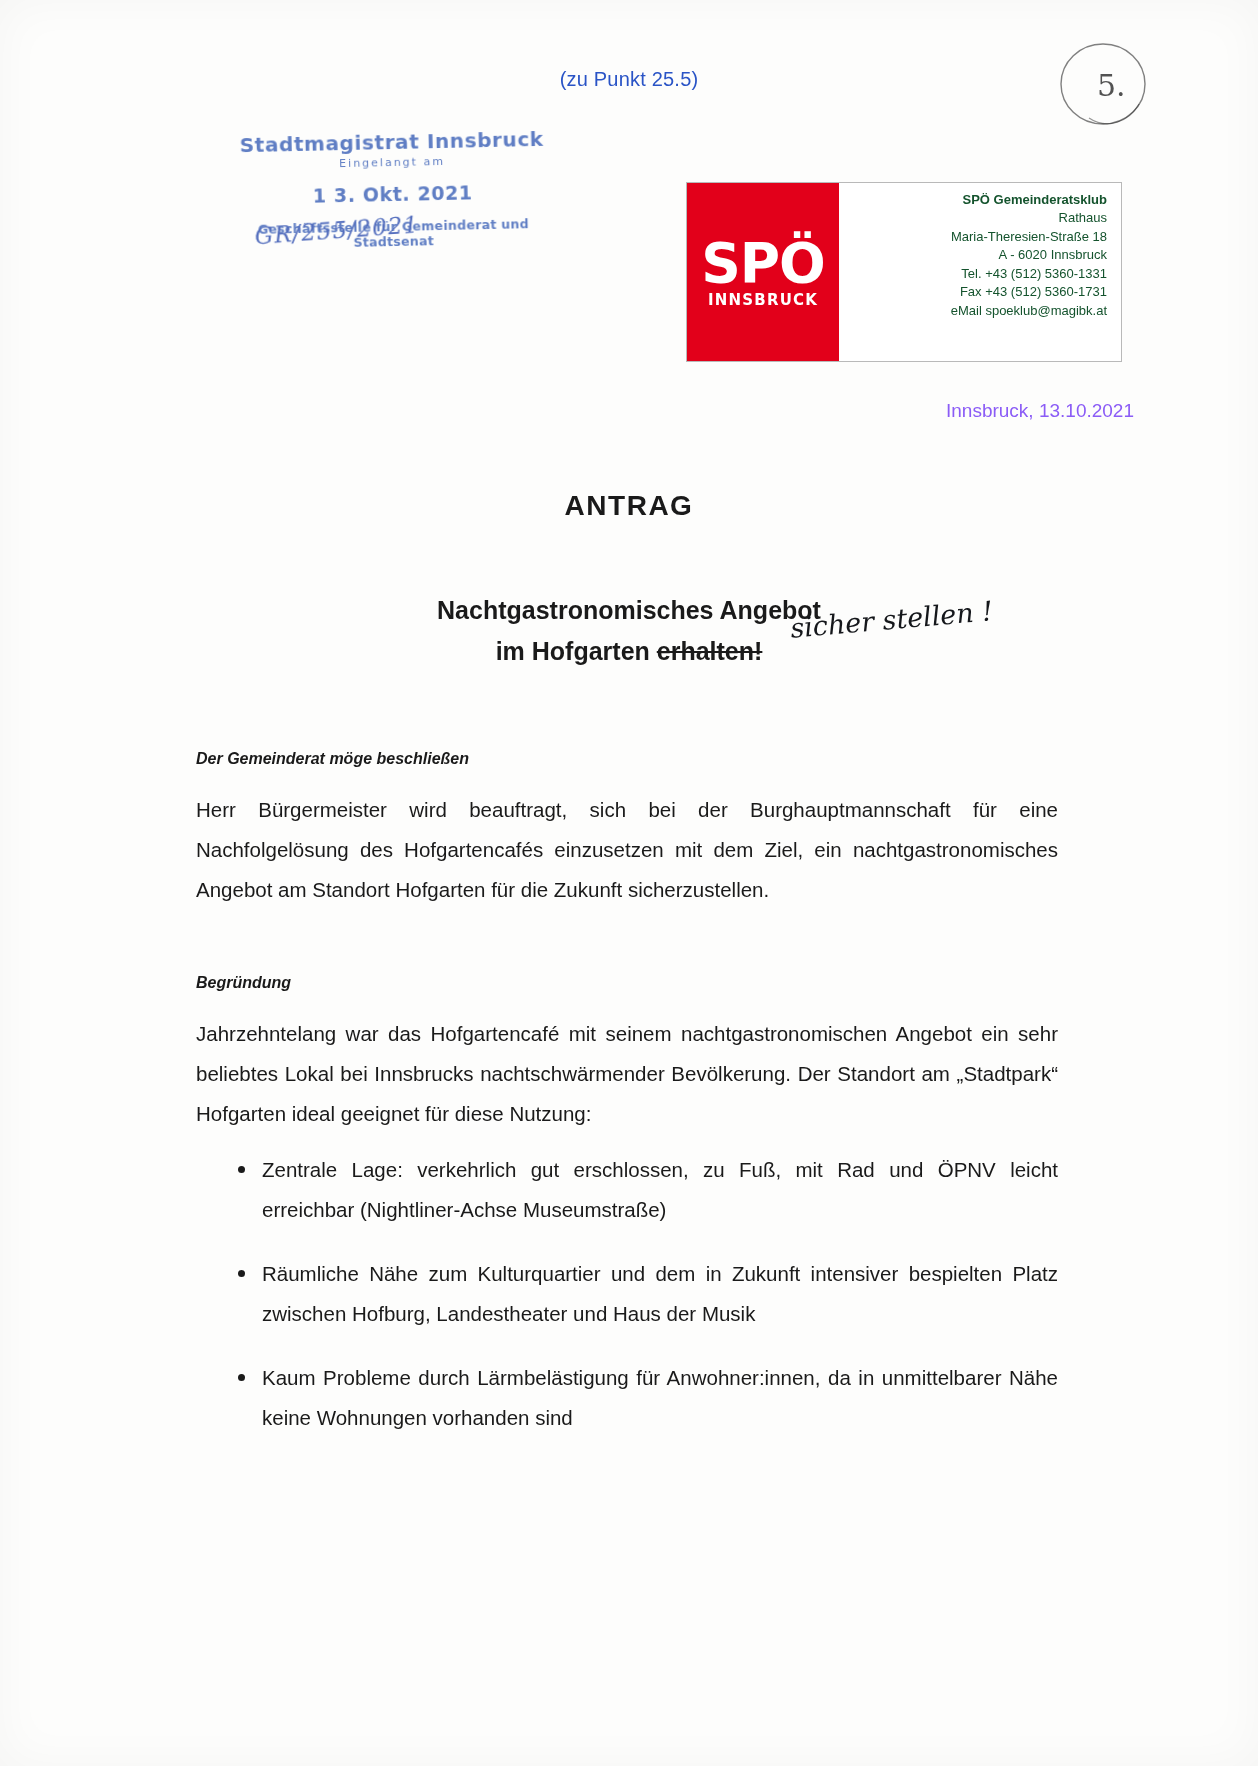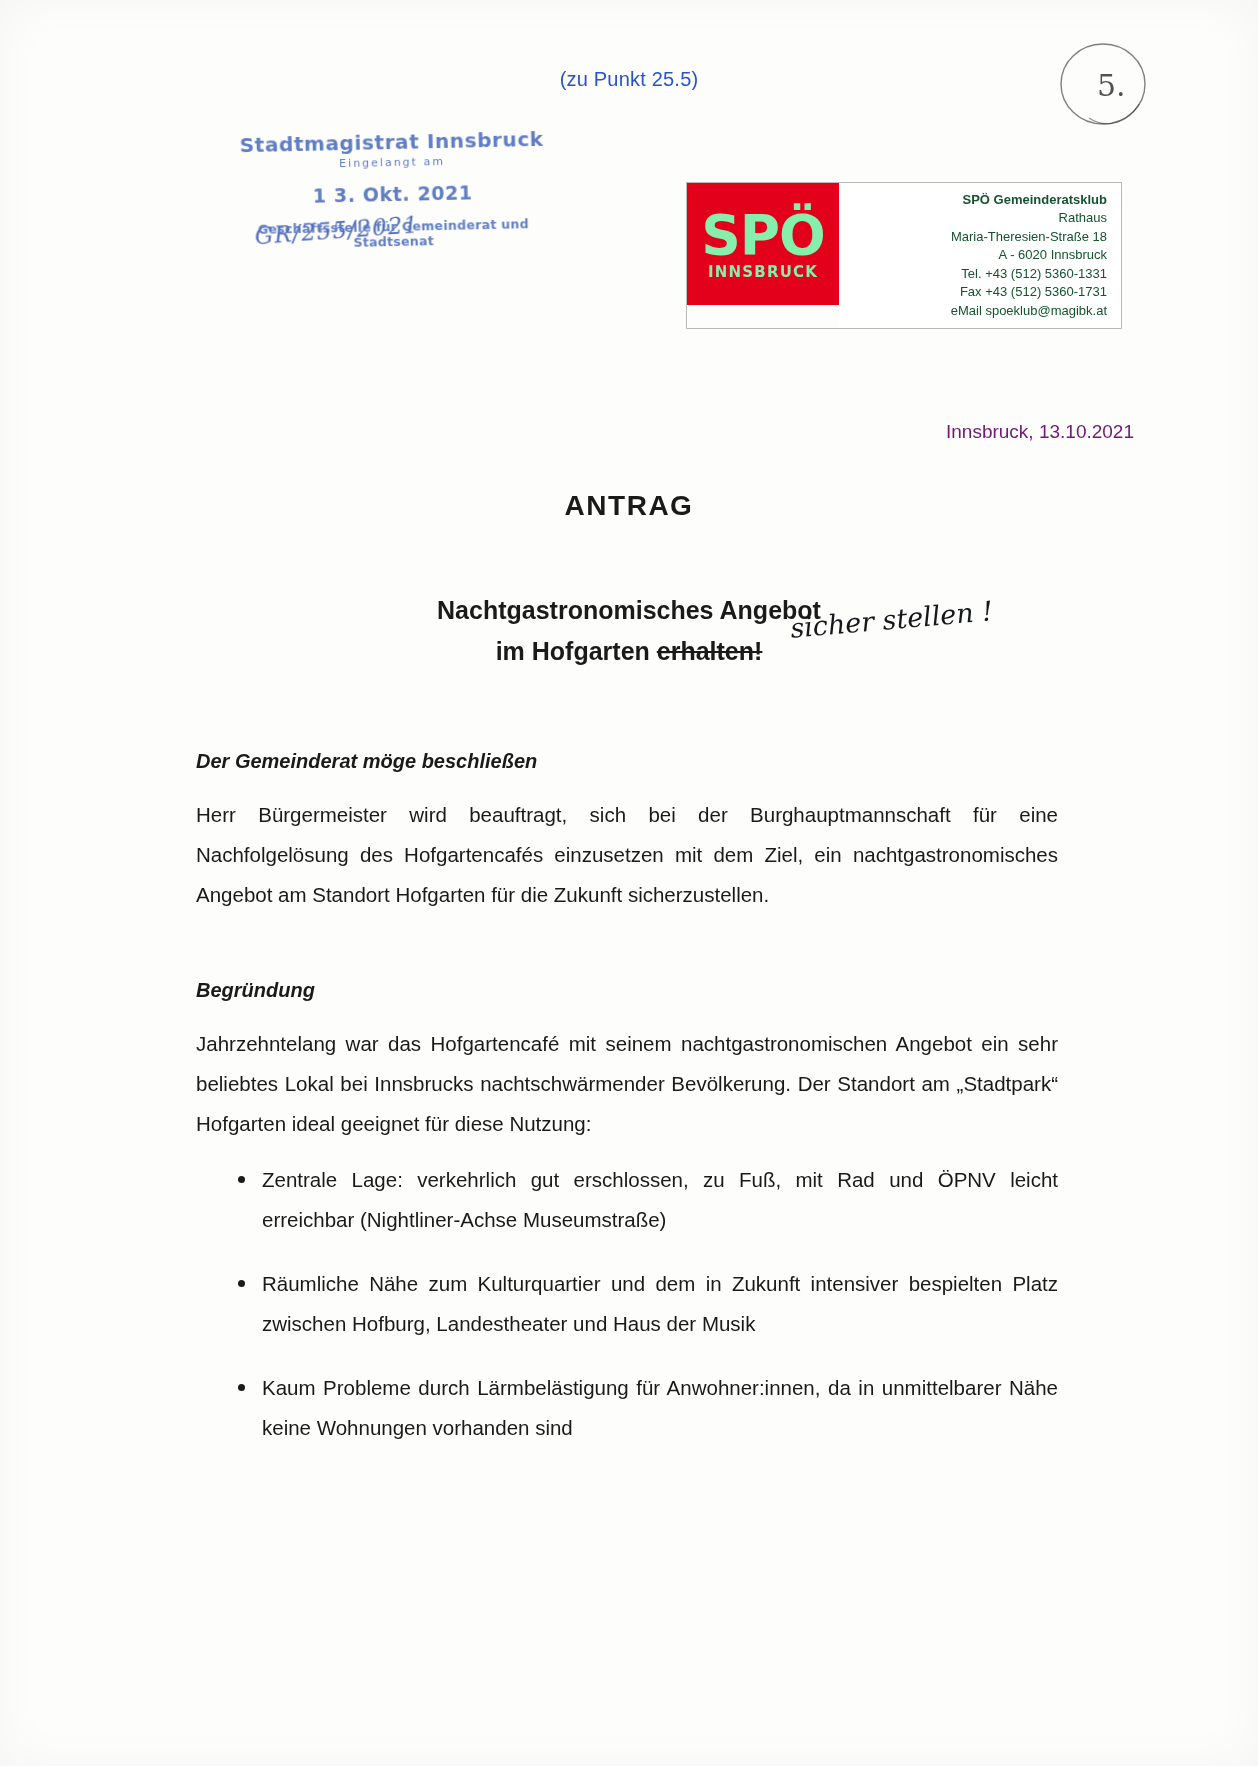--- a/index.html
+++ b/index.html
@@ -90,27 +90,27 @@
   .letterhead {
     position: absolute;
     left: 686px;
     top: 182px;
     display: flex;
     align-items: stretch;
     border: 1px solid #b9b9b9;
   }
   .spo-logo {
     width: 152px;
-    height: 122px;
+    height: 178px;
     background: #e2001a;
     display: flex;
     flex-direction: column;
     justify-content: center;
     align-items: center;
-    color: #86efac;
+    color: #ffffff;
   }
   .spo-logo .spo-word {
     font-family: "DejaVu Sans", sans-serif;
     font-weight: bold;
     font-size: 55px;
     line-height: 1;
     letter-spacing: -1px;
   }
   .spo-logo .spo-sub {
     font-family: "DejaVu Sans", sans-serif;
@@ -128,23 +128,23 @@
     color: #14532d;
     background: #ffffff;
     min-width: 250px;
   }
   .address .a-title { font-weight: bold; }
 
   
   .doc-date {
     position: absolute;
     right: 124px;
-    top: 421px;
+    top: 400px;
     font-size: 19px;
-    color: #701a75;
+    color: #8b5cf6;
   }
 
   
   .doc-title {
     position: absolute;
     left: 0; right: 0;
     top: 490px;
     text-align: center;
     font-size: 28px;
     font-weight: bold;
@@ -179,21 +179,21 @@
   }
 
   
   .body-area {
     position: absolute;
     left: 196px;
     top: 750px;
     width: 862px;
   }
   .sec-head {
-    font-size: 20px;
+    font-size: 16px;
     font-weight: bold;
     font-style: italic;
     margin: 0 0 22px 0;
   }
   .para {
     font-size: 20.5px;
     line-height: 1.95;
     text-align: justify;
     margin: 0 0 10px 0;
   }

